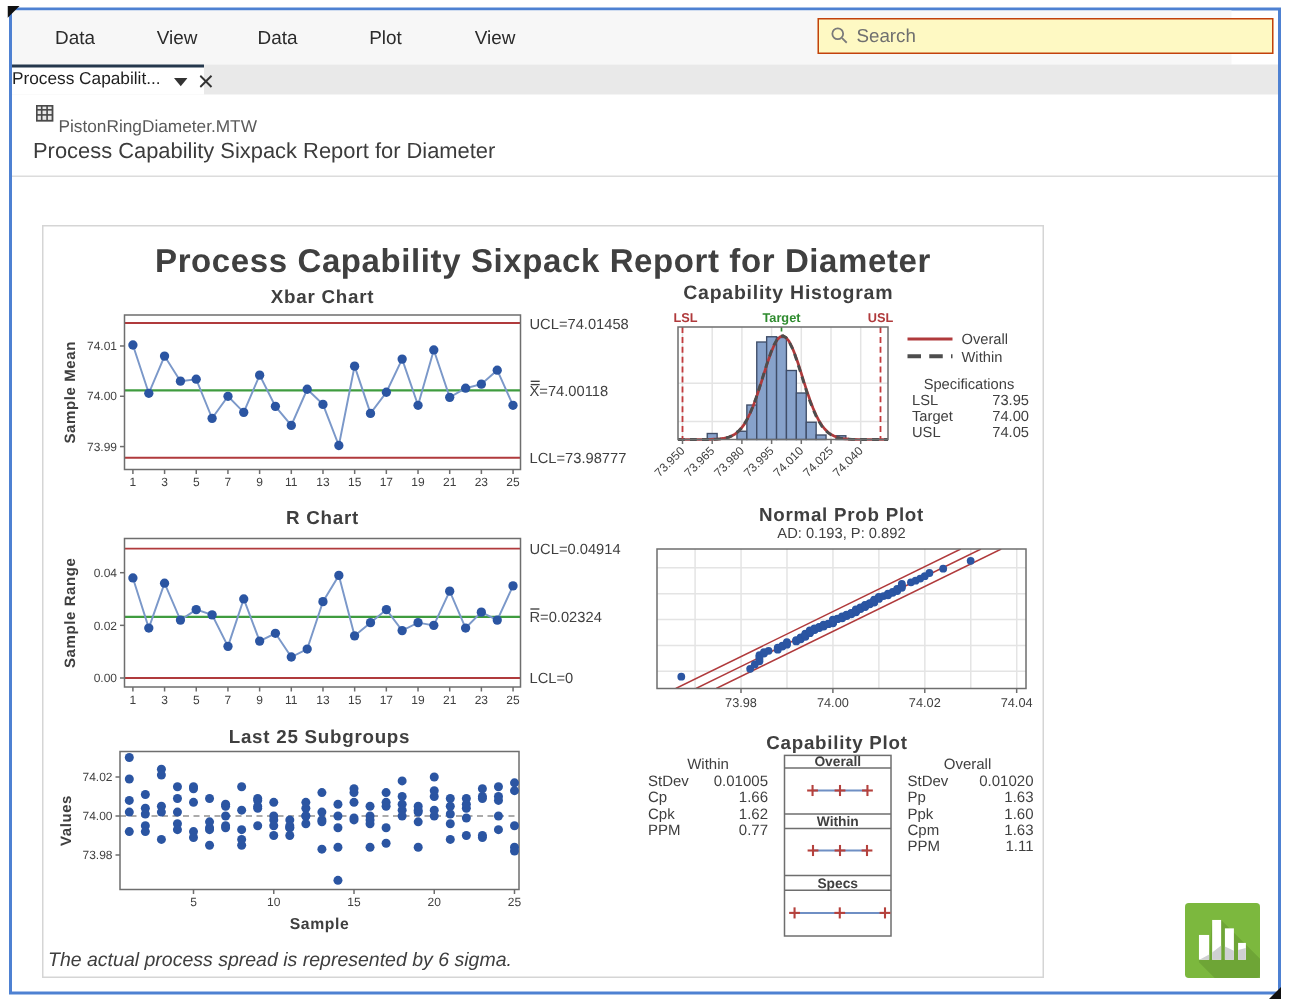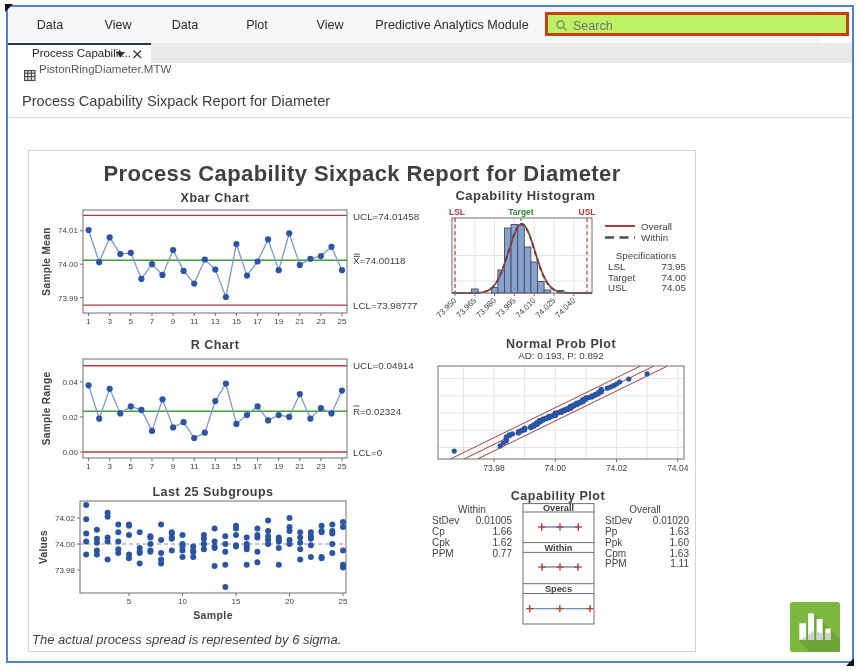--- a/index.html
+++ b/index.html
@@ -1,35 +1,34 @@
 <!DOCTYPE html>
 <html><head><meta charset="utf-8"><style>
 *{margin:0;padding:0;box-sizing:border-box}
 body{width:860px;height:671px;position:relative;background:#fff;font-family:"Liberation Sans",sans-serif;overflow:hidden}
 .win{position:absolute;left:6px;top:5px;width:848px;height:658px;border:2px solid #4e81d2;background:#fff}
 .menubar{position:absolute;left:8px;top:7px;width:813px;height:36px;background:#f7f7f7}
 .mi{position:absolute;top:0;height:36px;line-height:36px;font-size:12.6px;color:#2b2b2b;transform:translateX(-50%)}
-.search{position:absolute;left:537px;top:5px;width:304px;height:24px;border:3px solid #c2410c;background:#bef264}
+.search{position:absolute;left:537px;top:5px;width:304px;height:24px;border:1px solid #c2410c;background:#fef9c3}
 .search span{position:absolute;left:25px;top:4px;font-size:12.5px;color:#6f6f6f}
 .tabrow{position:absolute;left:8px;top:43px;width:844px;height:20px;background:#e9e9e9}
-.tab{position:absolute;left:0;top:0;width:143px;height:20px;background:#fff;border-top:2px solid #25384d;font-size:11.5px;color:#1f1f1f;line-height:17px;padding-left:24px}
-.mtw{position:absolute;left:39px;top:63px;font-size:11.5px;color:#5a5a5a}
+.tab{position:absolute;left:0;top:0;width:128px;height:20px;background:#fff;border-top:2px solid #25384d;font-size:11.5px;color:#1f1f1f;line-height:17px;padding-left:0}
+.mtw{position:absolute;left:39px;top:79px;font-size:11.5px;color:#5a5a5a}
 .head{position:absolute;left:22px;top:93px;font-size:14.6px;color:#3c3c3c}
 .divider{position:absolute;left:8px;top:117px;width:844px;height:1px;background:#dcdcdc}
 svg text{font-family:"Liberation Sans",sans-serif}
 </style></head>
 <body>
 <div class="win"></div>
 <div class="menubar">
 <span class="mi" style="left:42px">Data</span>
 <span class="mi" style="left:110px">View</span>
 <span class="mi" style="left:177px">Data</span>
 <span class="mi" style="left:249px">Plot</span>
 <span class="mi" style="left:322px">View</span>
-<span class="mi" style="left:444px">Predictive Analytics Module</span>
 <div class="search">
 <svg width="14" height="14" style="position:absolute;left:7px;top:4px">
         <circle cx="5.5" cy="5.5" r="3.6" fill="none" stroke="#7a7a7a" stroke-width="1.2"></circle>
         <line x1="8.4" y1="8.4" x2="11.5" y2="11.5" stroke="#7a7a7a" stroke-width="1.2"></line>
       </svg>
 <span>Search</span>
 </div>
 </div>
 <div class="tabrow">
 <div class="tab">Process Capabilit...

